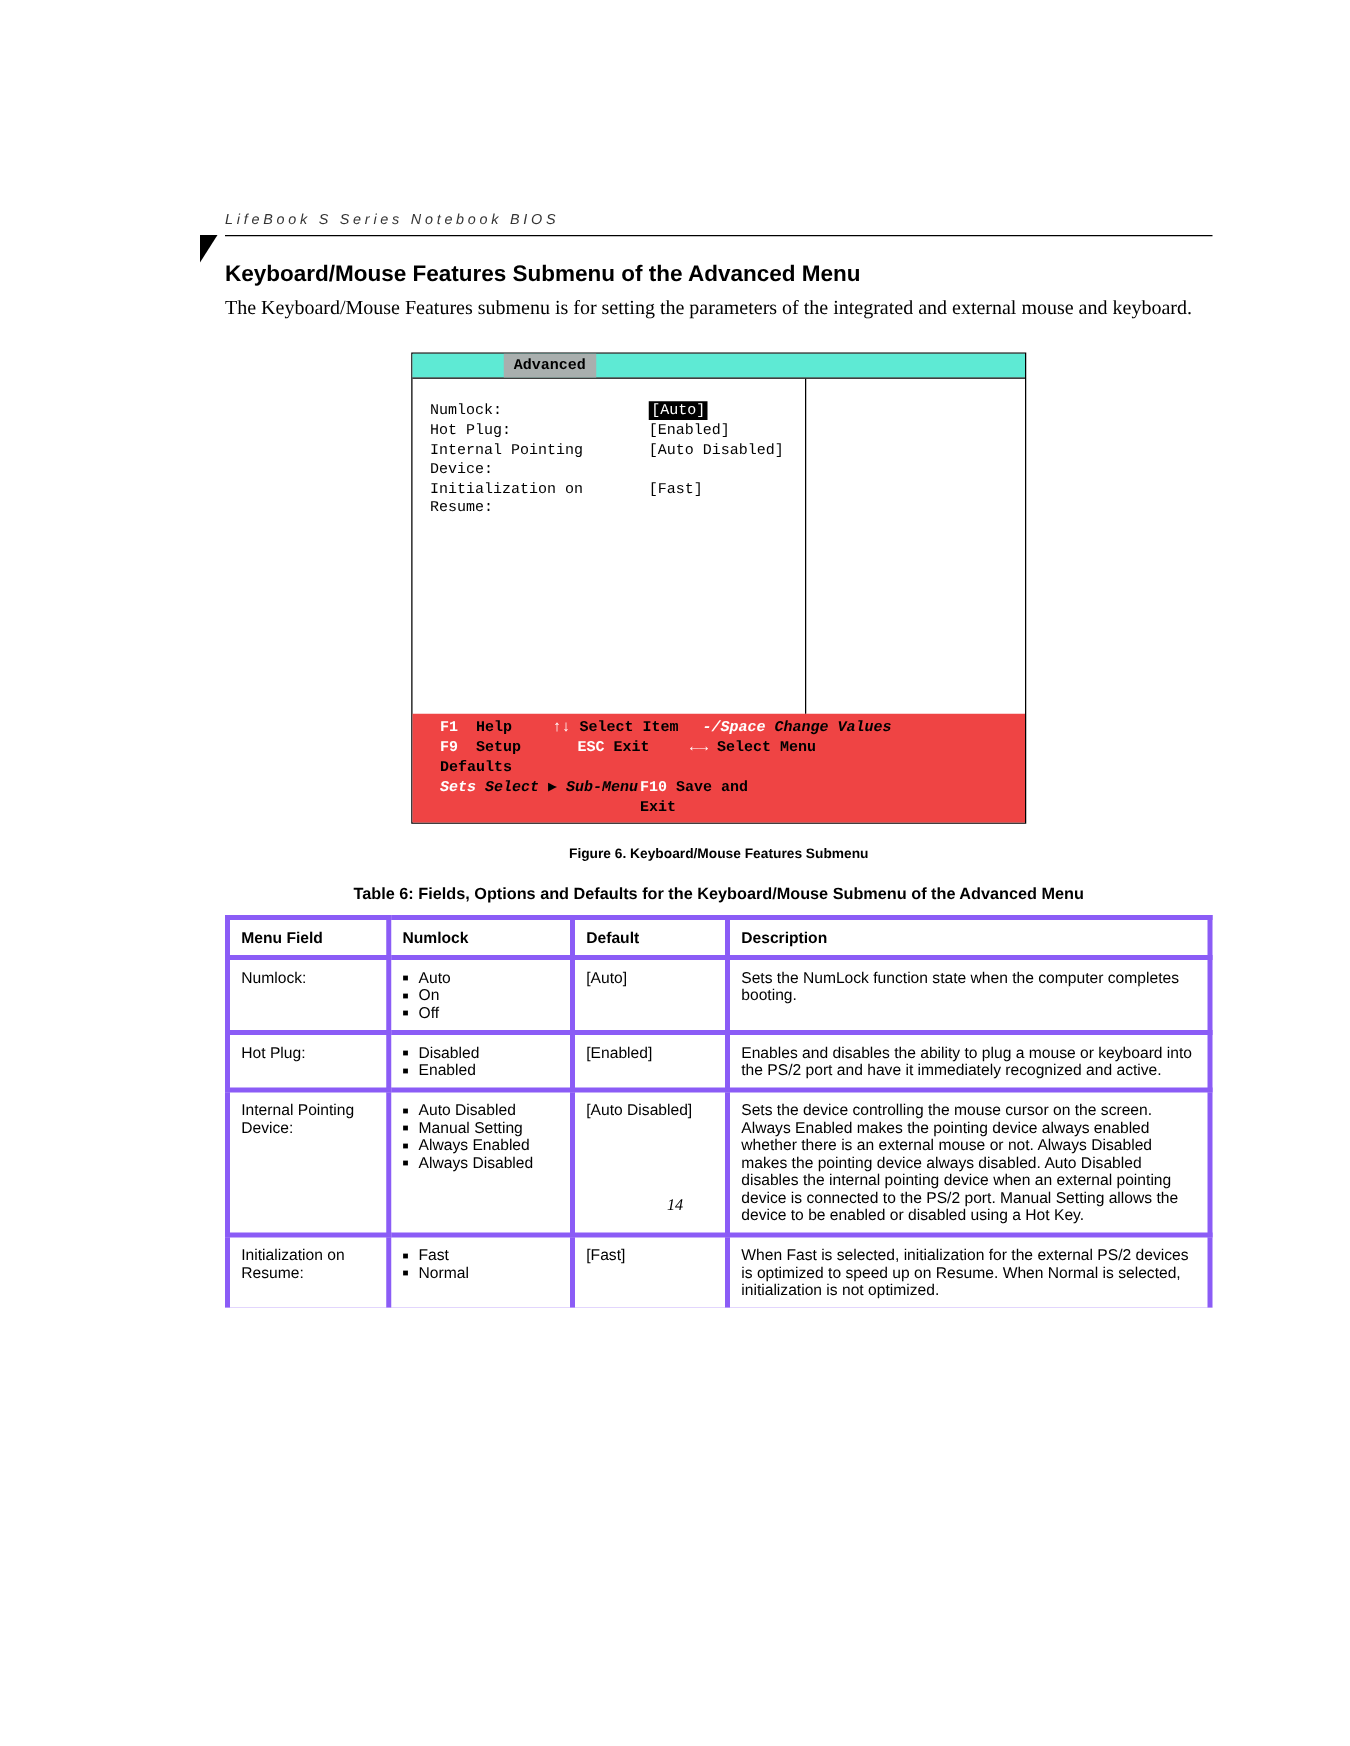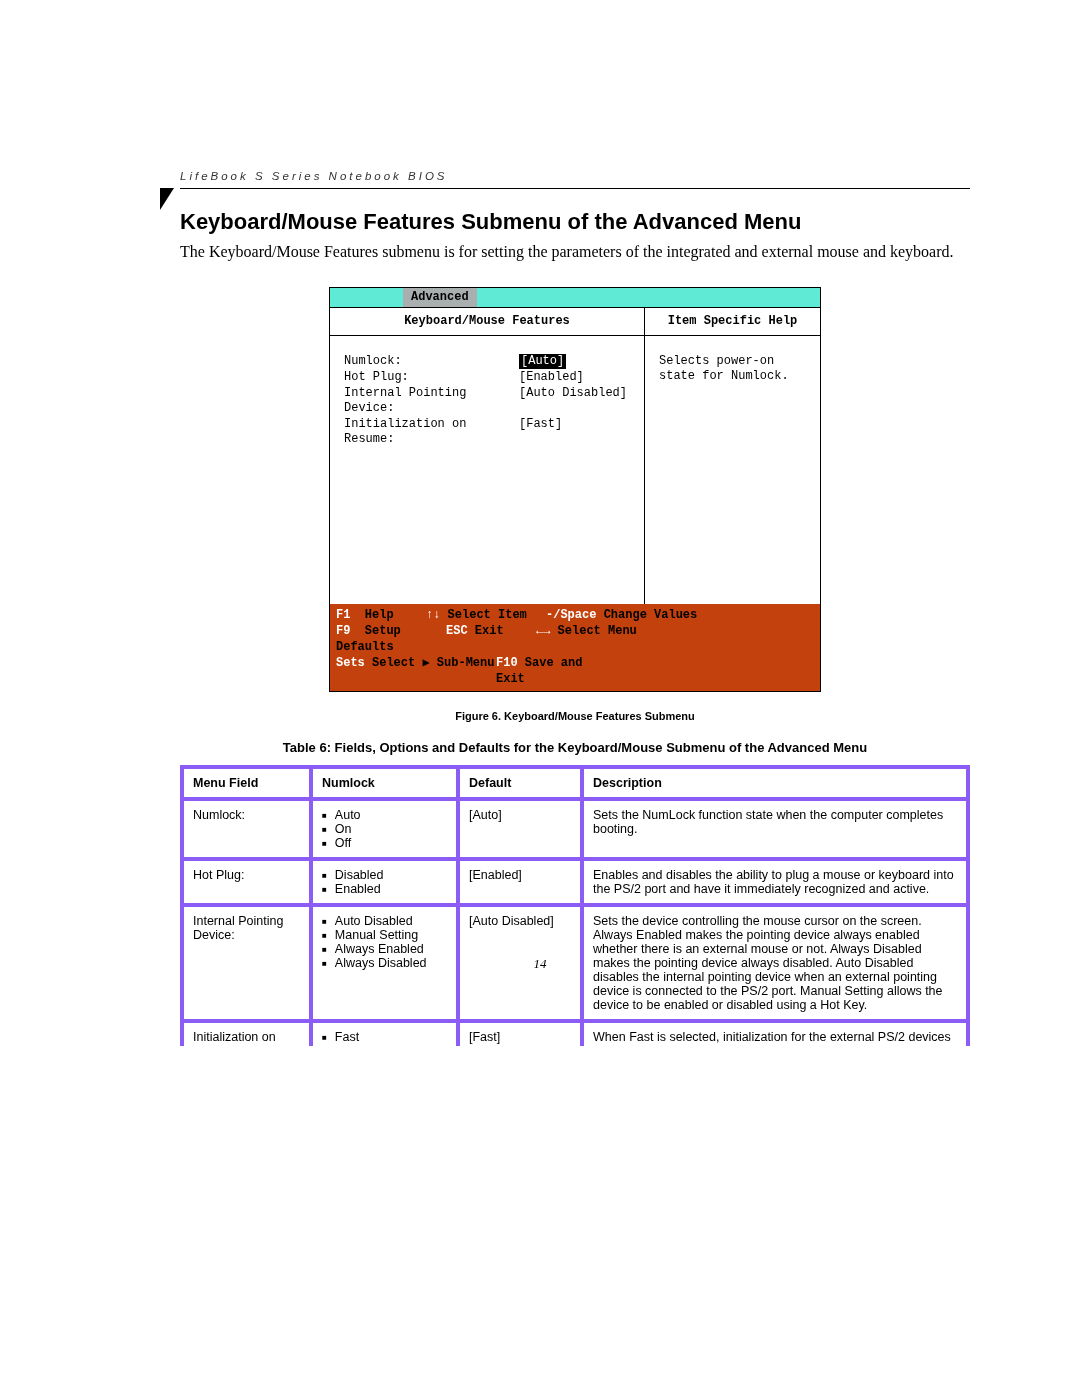--- a/index.html
+++ b/index.html
@@ -32,21 +32,21 @@
     width: 0;
     height: 0;
     border-top: 22px solid #000;
     border-right: 14px solid transparent;
     position: absolute;
     left: 160px;
     top: 188px;
   }
   h2.section-heading {
     font-family: Arial, Helvetica, sans-serif;
-    font-size: 22px;
+    font-size: 18px;
     font-weight: bold;
     margin: 20px 0 6px 0;
   }
   p.intro {
     font-size: 16px;
     line-height: 1.35;
     margin: 0 0 24px 0;
     font-family: Georgia, serif;
   }
   
@@ -110,33 +110,33 @@
     display: flex;
     margin-bottom: 1px;
   }
   .bios-row .lbl { width: 175px; }
   .bios-row .val.sel {
     background: #000;
     color: #fff;
     padding: 0 2px;
   }
   .bios-footer {
-    background: #c2410c;
+    background: #ef4444;
     color: #000;
-    padding: 3px 6px 3px 6px;
+    padding: 3px 6px 3px 22px;
     display: flex;
     flex-wrap: wrap;
     font-weight: bold;
     line-height: 1.35;
   }
   .bios-footer .fk { color: #fff; }
   .bios-footer .col { box-sizing: border-box; }
   .bios-footer .c1 { width: 90px; }
   .bios-footer .c2 { width: 120px; }
-  .bios-footer .c3 { width: 160px; }
+  .bios-footer .c3 { width: 160px; font-style: italic; }
   .bios-footer .c4 { width: 110px; text-align: left; }
   .fig-caption {
     font-family: Arial, Helvetica, sans-serif;
     font-size: 11px;
     font-weight: bold;
     text-align: center;
     margin-bottom: 18px;
   }
   .table-caption {
     font-family: Liberation Sans, sans-serif;
@@ -195,44 +195,39 @@
   <h2 class="section-heading">Keyboard/Mouse Features Submenu of the Advanced Menu</h2>
   <p class="intro">The Keyboard/Mouse Features submenu is for setting the parameters of the integrated and external mouse and keyboard.</p>
 
   <div class="bios-box">
     <div class="bios-menubar">
       <span class="spacer1"></span>
       <span class="active">Advanced</span>
     </div>
     <div class="bios-body">
       <div class="bios-left">
-        <div class="bios-panel-header">Keyboard/Mouse Features</div>
         <div class="bios-left-content">
           <div class="bios-row">
             <span class="lbl">Numlock:</span>
             <span class="val sel">[Auto]</span>
           </div>
           <div class="bios-row">
             <span class="lbl">Hot Plug:</span>
             <span class="val">[Enabled]</span>
           </div>
           <div class="bios-row">
             <span class="lbl">Internal Pointing Device:</span>
             <span class="val">[Auto Disabled]</span>
           </div>
           <div class="bios-row">
             <span class="lbl">Initialization on Resume:</span>
             <span class="val">[Fast]</span>
           </div>
         </div>
       </div>
-      <div class="bios-right">
-        <div class="bios-panel-header">Item Specific Help</div>
-        <div class="bios-right-content">Selects power-on state for Numlock.</div>
-      </div>
     </div>
     <div class="bios-footer">
       <div class="col c1"><span class="fk">F1</span>&nbsp;&nbsp;<span>Help</span></div>
       <div class="col c2"><span class="fk">↑↓</span>&nbsp;<span>Select Item</span></div>
       <div class="col c3"><span class="fk">-/Space</span>&nbsp;<span>Change Values</span></div>
       <div class="col c4"><span class="fk">F9</span>&nbsp;&nbsp;<span>Setup Defaults</span></div>
       <div class="col c1"><span class="fk">ESC</span>&nbsp;<span>Exit</span></div>
       <div class="col c2"><span class="fk">←→</span>&nbsp;<span>Select Menu</span></div>
       <div class="col c3"><span class="fk">Sets</span>&nbsp;<span>Select ▶ Sub-Menu</span></div>
       <div class="col c4"><span class="fk">F10</span>&nbsp;<span>Save and Exit</span></div>

